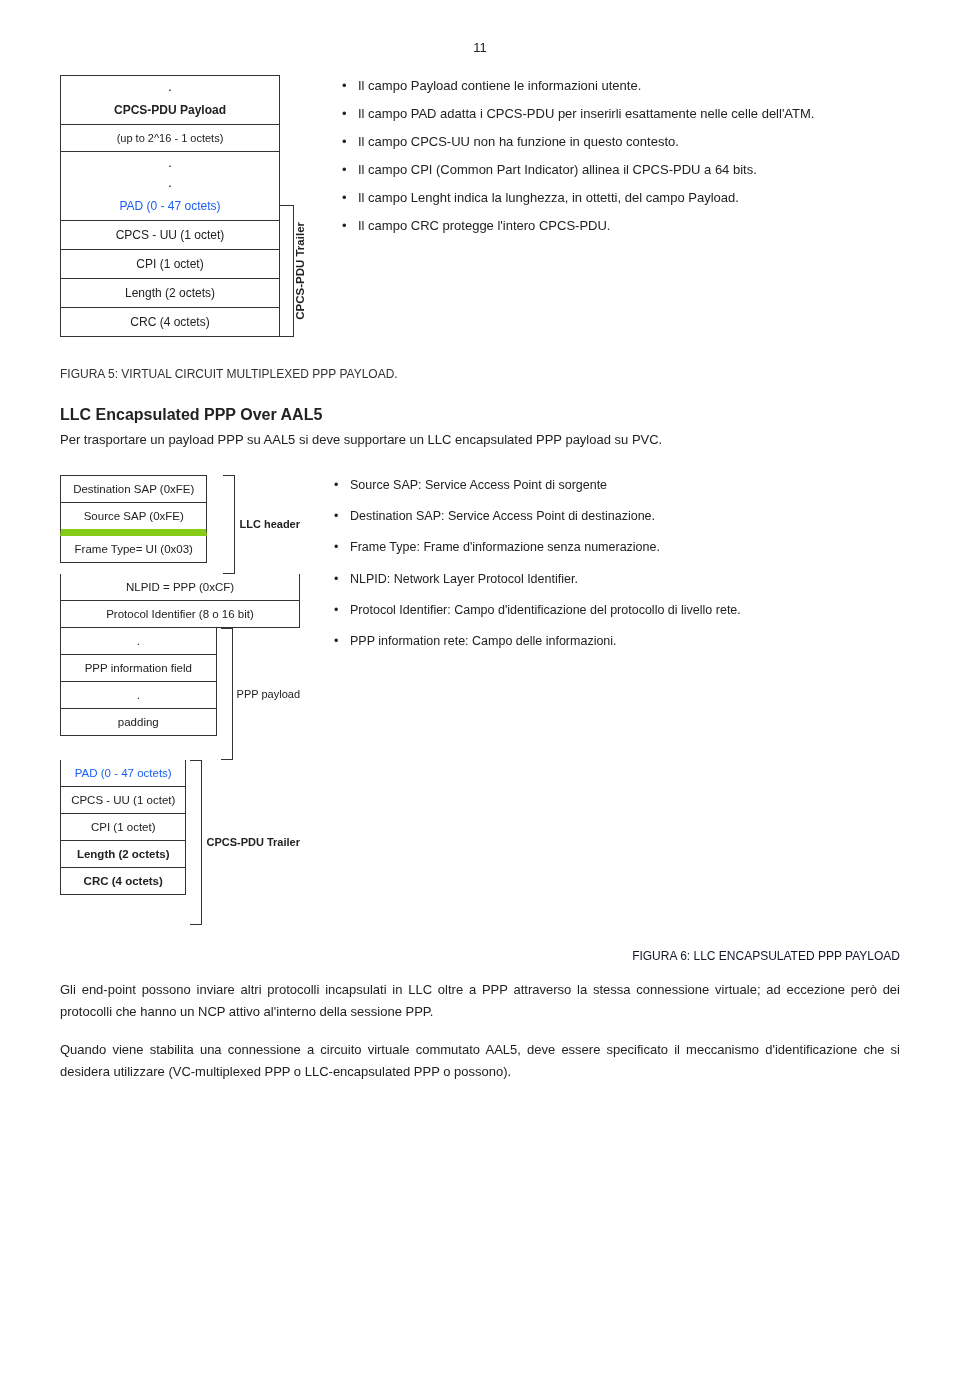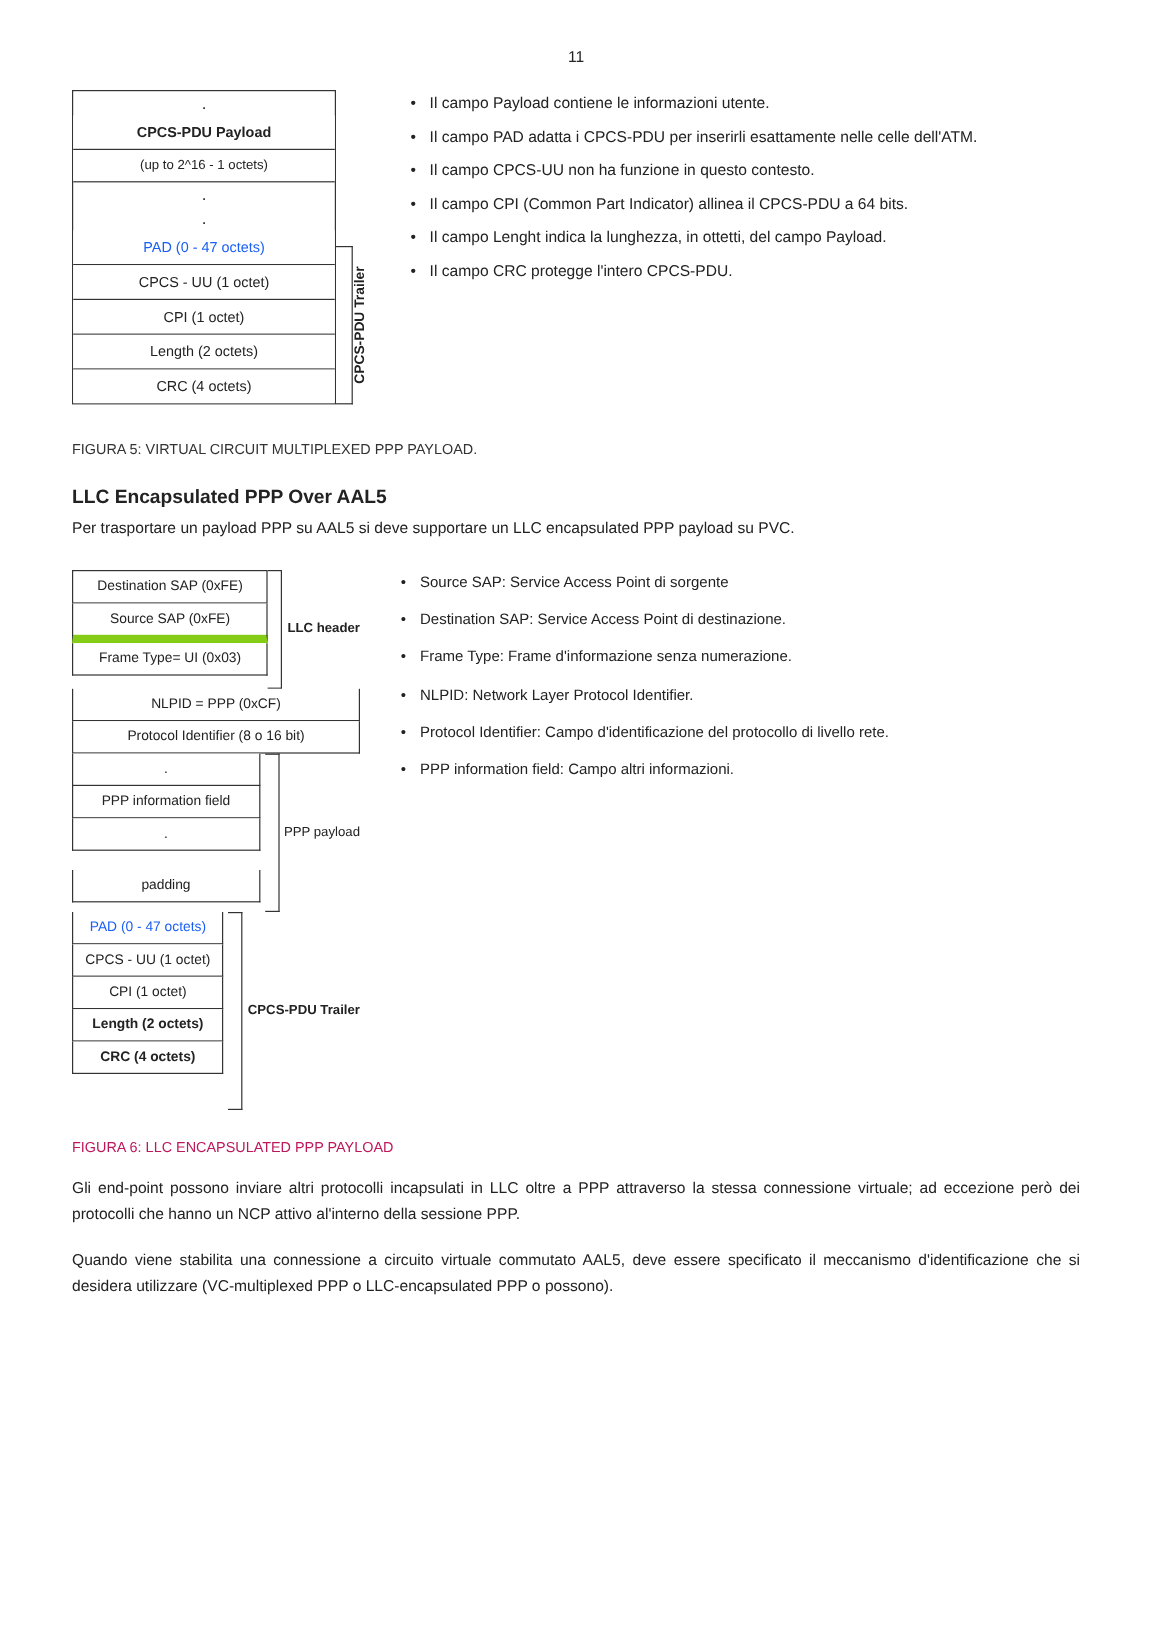--- a/index.html
+++ b/index.html
@@ -122,21 +122,22 @@
     .paragraph {
       font-size: 13px;
       line-height: 1.7;
       margin-bottom: 16px;
       text-align: justify;
     }
     .figure6-caption {
       font-size: 12px;
       margin-top: 24px;
       margin-bottom: 16px;
-      color: #be185d;
+      color: #0f172a;
+      text-align: right;
     }
 
     
     .diag2-container {
       display: flex;
       flex-direction: column;
     }
   </style>
 </head>
 <body>
@@ -198,36 +199,36 @@
 
   <div class="diagram2-wrapper">
     <div class="diag2-container">
 
       <div style="display:flex; align-items:stretch;">
         <div style="flex:1;">
           <div style="border: 1.5px solid #333; border-bottom:1px solid #333;" class="diagram2-row">Destination SAP (0xFE)</div>
           <div style="border-left: 1.5px solid #333; border-right: 1.5px solid #333; border-bottom:7px solid #84cc16;" class="diagram2-row">Source SAP (0xFE)</div>
           <div style="border-left: 1.5px solid #333; border-right: 1.5px solid #333; border-bottom:1px solid #333;" class="diagram2-row">Frame Type= UI (0x03)</div>
         </div>
-        <div style="display:flex; align-items:center; padding-left:0;">
+        <div style="display:flex; align-items:center; padding-left:16px;">
           <div style="height: calc(3 * 33px); width:12px; border-top:1.5px solid #333; border-bottom:1.5px solid #333; border-right:1.5px solid #333;"></div>
           <span style="font-size:11px; font-weight:bold; padding-left:4px; white-space:nowrap;">LLC header</span>
         </div>
       </div>
 
       <div style="border-left:1.5px solid #333; border-right:1.5px solid #333; border-bottom:1px solid #333;" class="diagram2-row">NLPID = PPP (0xCF)</div>
 
       <div style="border-left:1.5px solid #333; border-right:1.5px solid #333; border-bottom:1px solid #333;" class="diagram2-row">Protocol Identifier (8 o 16 bit)</div>
 
       <div style="display:flex; align-items:stretch;">
         <div style="flex:1;">
           <div style="border-left:1.5px solid #333; border-right:1.5px solid #333; border-bottom:1px solid #333;" class="diagram2-row dots-row">.</div>
           <div style="border-left:1.5px solid #333; border-right:1.5px solid #333; border-bottom:1px solid #333;" class="diagram2-row">PPP information field</div>
           <div style="border-left:1.5px solid #333; border-right:1.5px solid #333; border-bottom:1px solid #333;" class="diagram2-row dots-row">.</div>
-          <div style="border-left:1.5px solid #333; border-right:1.5px solid #333; border-bottom:1px solid #333;margin-top:16px;" class="diagram2-row">padding</div>
+          <div style="border-left:1.5px solid #333; border-right:1.5px solid #333; border-bottom:1px solid #333;" class="diagram2-row">padding</div>
         </div>
         <div style="display:flex; align-items:center; padding-left:4px;">
           <div style="height: calc(4 * 33px); width:12px; border-top:1.5px solid #333; border-bottom:1.5px solid #333; border-right:1.5px solid #333;"></div>
           <span style="font-size:11px; font-weight:normal; padding-left:4px; white-space:nowrap;">PPP payload</span>
         </div>
       </div>
 
       <div style="display:flex; align-items:stretch;">
         <div style="flex:1;">
           <div style="border-left:1.5px solid #333; border-right:1.5px solid #333; border-bottom:1px solid #333; color:#1a5ff5;" class="diagram2-row">PAD (0 - 47 octets)</div>
@@ -245,21 +246,21 @@
     </div>
   </div>
 
   <div class="right-text2">
     <ul>
       <li>Source SAP: Service Access Point di sorgente</li>
       <li>Destination SAP: Service Access Point di destinazione.</li>
       <li>Frame Type:  Frame d'informazione senza numerazione.</li>
       <li>NLPID: Network Layer Protocol Identifier.</li>
       <li>Protocol Identifier: Campo d'identificazione del protocollo di livello rete.</li>
-      <li>PPP information field: Campo altri informazioni.</li>
+      <li>PPP information rete: Campo delle informazioni.</li>
     </ul>
   </div>
 
 </div>
 
 <div class="figure6-caption">FIGURA 6: LLC ENCAPSULATED PPP PAYLOAD</div>
 
 <div class="paragraph">Gli end-point possono inviare altri protocolli incapsulati in LLC oltre a PPP attraverso la stessa connessione virtuale; ad eccezione però dei protocolli che hanno un NCP attivo al'interno della sessione PPP.</div>
 <div class="paragraph">Quando viene stabilita una connessione a circuito virtuale commutato AAL5, deve essere specificato il meccanismo d'identificazione che si desidera utilizzare (VC-multiplexed PPP o LLC-encapsulated PPP o possono).</div>
 

